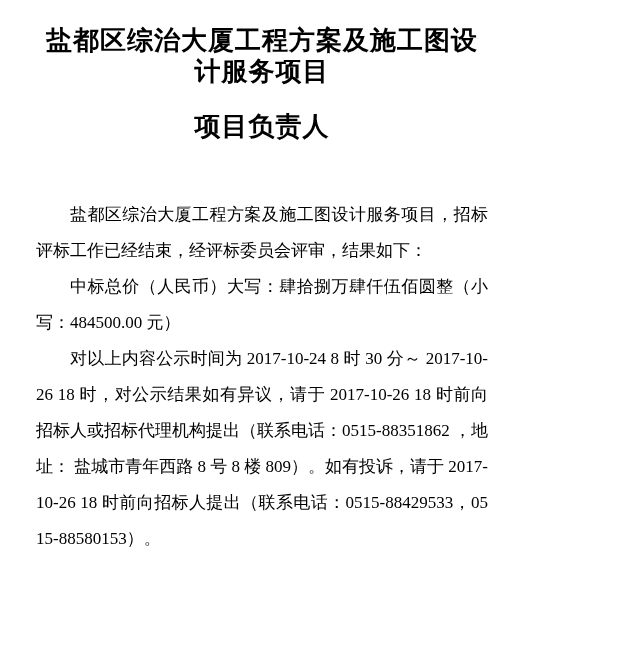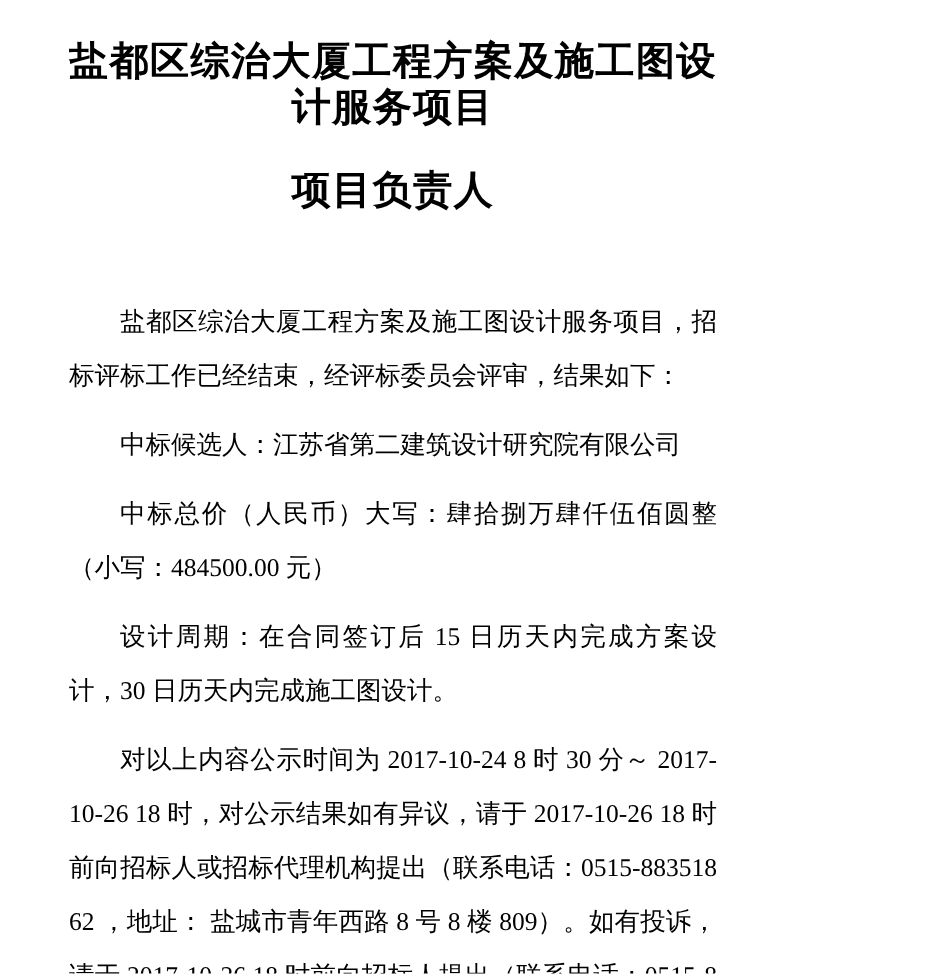--- a/index.html
+++ b/index.html
@@ -28,43 +28,41 @@
     line-height: 1.2;
     margin: 0;
     letter-spacing: 1px;
   }
   .doc-title.line1 { margin-top: 5px; }
   .doc-title.line2 { margin-top: 24px; }
   .doc-body {
     margin-top: 54px;
   }
   .doc-body p {
-    margin: 10px;
+    margin: 0;
     font-size: 17px;
     line-height: 36px;
     text-align: justify;
     text-indent: 2em;
     word-break: break-all;
   }
 </style>
 </head>
 <body>
 
 <div class="page">
 
   <h1 class="doc-title line1">盐都区综治大厦工程方案及施工图设计服务项目</h1>
 
   <h1 class="doc-title line2">项目负责人</h1>
 
   <div class="doc-body">
     <p>盐都区综治大厦工程方案及施工图设计服务项目，招标评标工作已经结束，经评标委员会评审，结果如下：</p>
 
-    <p>中标候选人：江苏省第二建筑设计研究院有限公司</p>
 
     <p>中标总价（人民币）大写：肆拾捌万肆仟伍佰圆整（小写：484500.00 元）</p>
 
 
-    <p>设计周期：在合同签订后 15 日历天内完成方案设计，30 日历天内完成施工图设计。</p>
 
     <p>对以上内容公示时间为 2017-10-24 8 时 30 分～ 2017-10-26 18 时，对公示结果如有异议，请于 2017-10-26 18 时前向招标人或招标代理机构提出（联系电话：0515-88351862 ，地址： 盐城市青年西路 8 号 8 楼 809）。如有投诉，请于 2017-10-26 18 时前向招标人提出（联系电话：0515-88429533，0515-88580153）。</p>
   </div>
 
 </div>
 
 </body></html>

